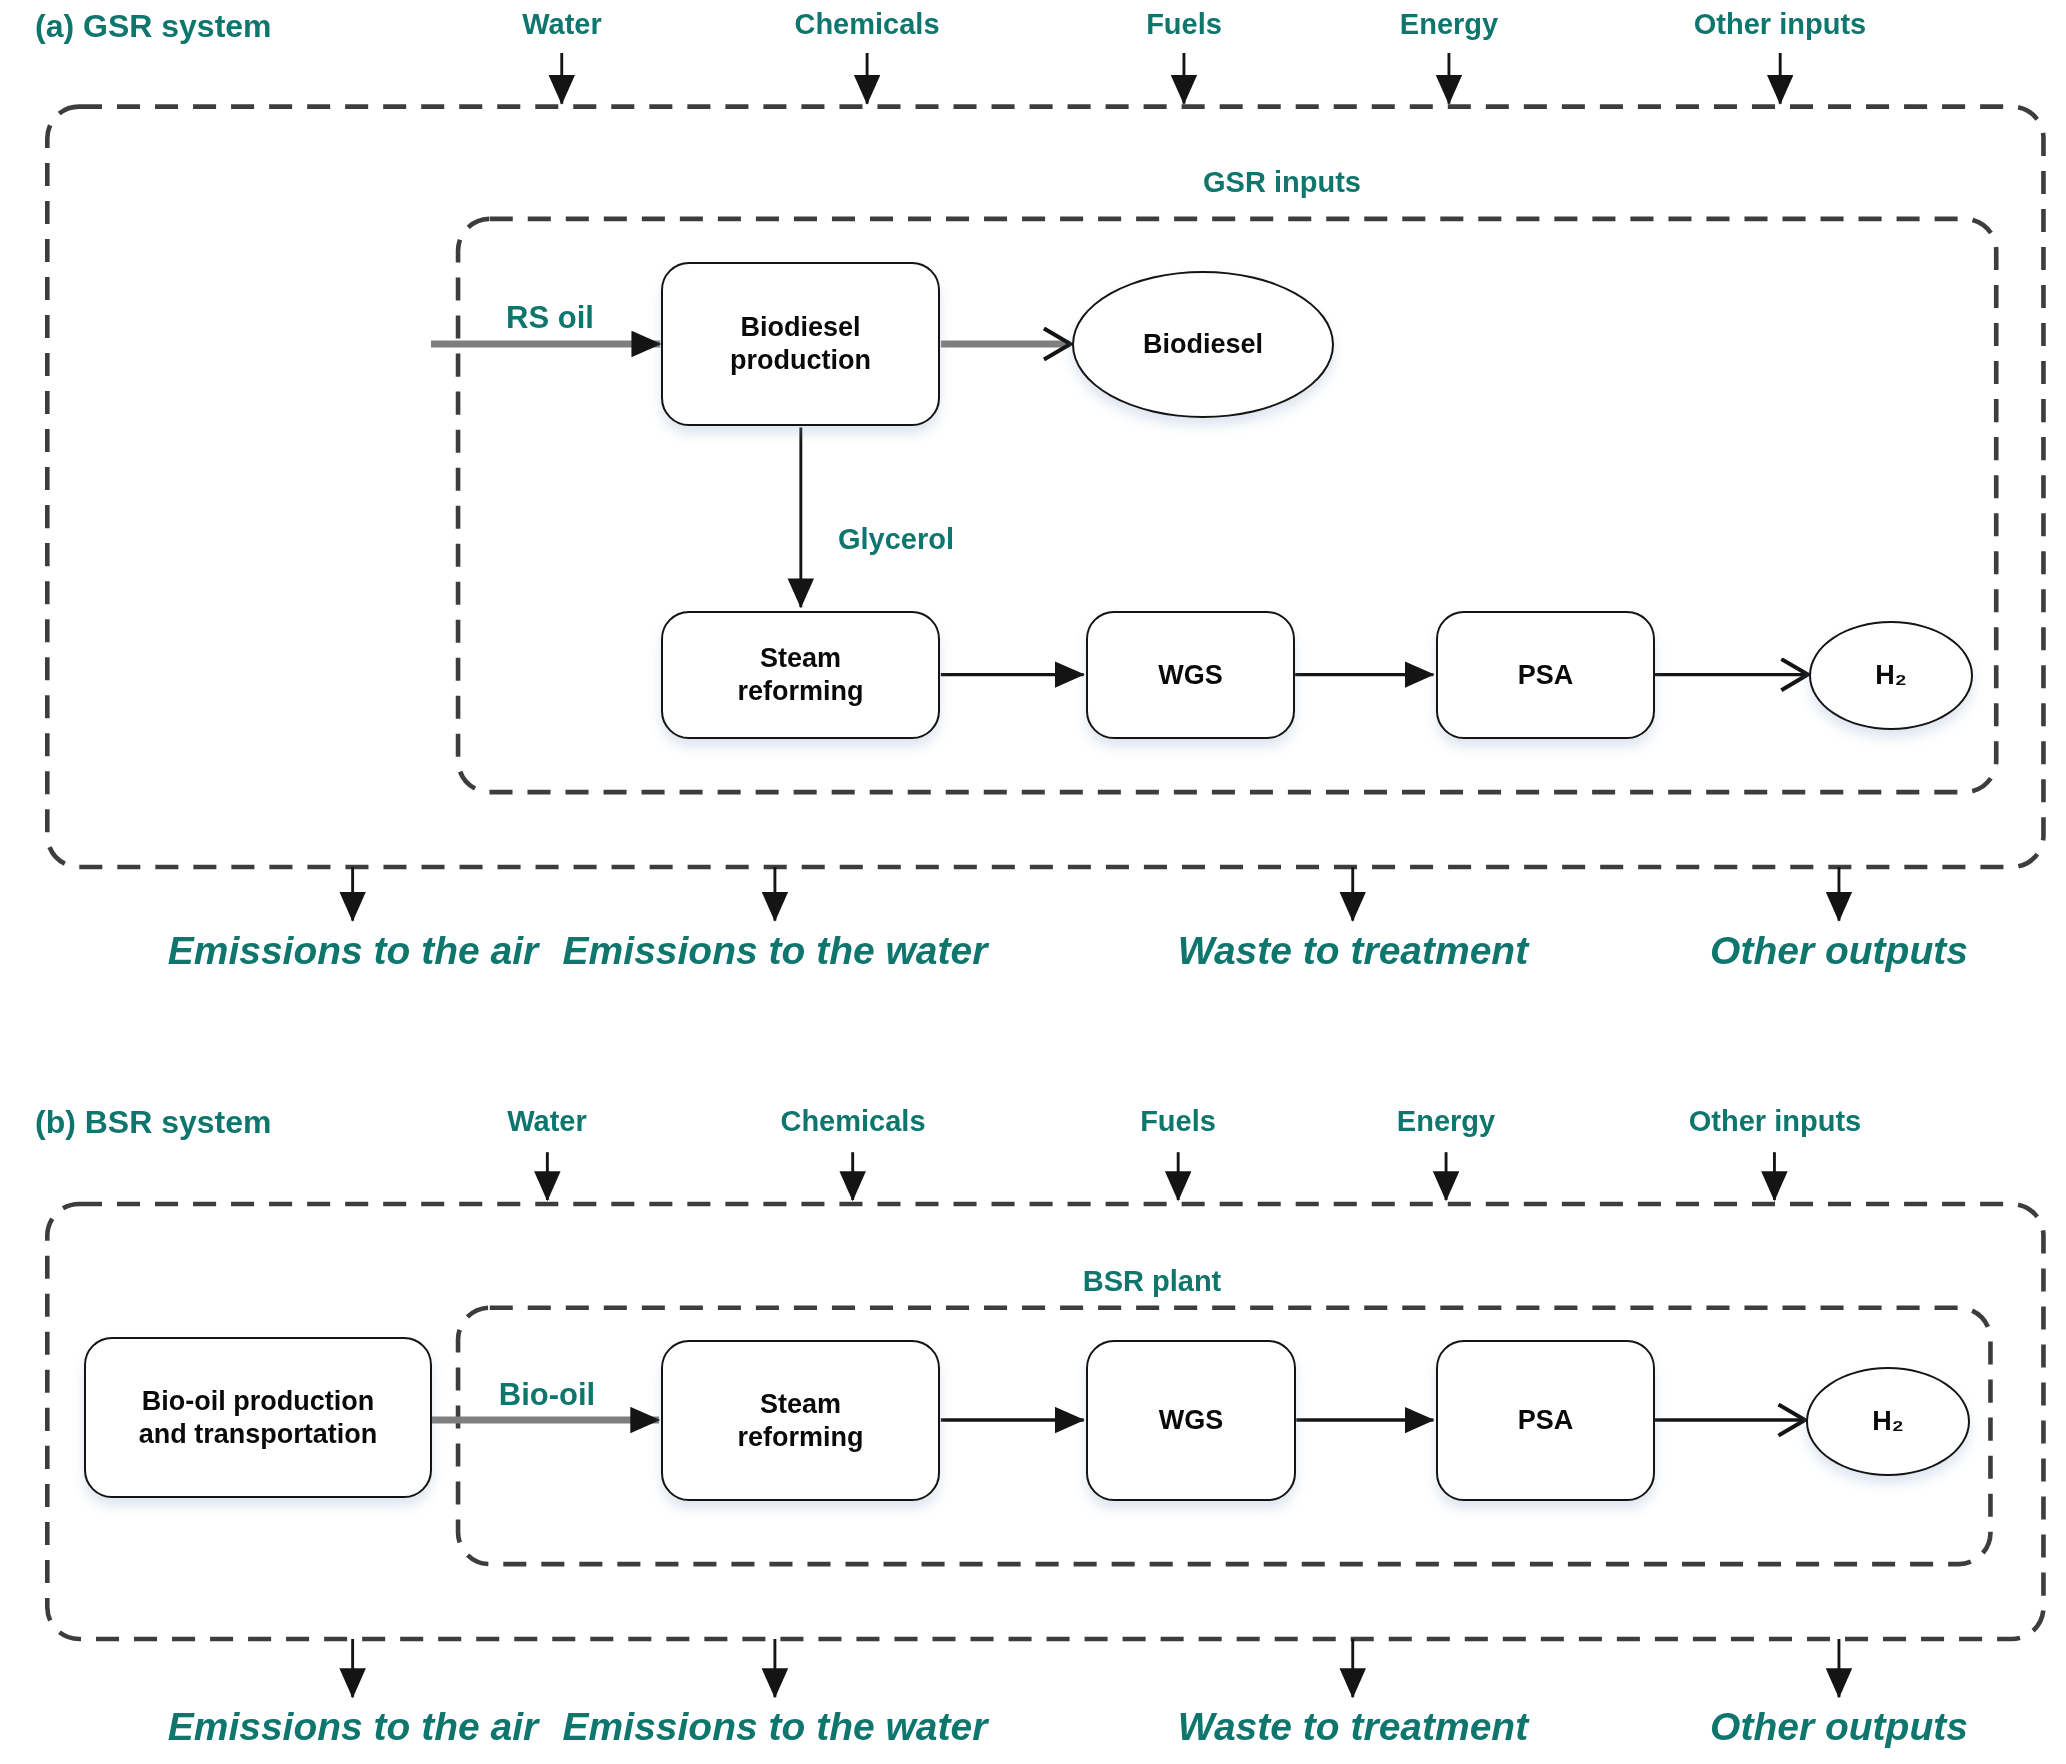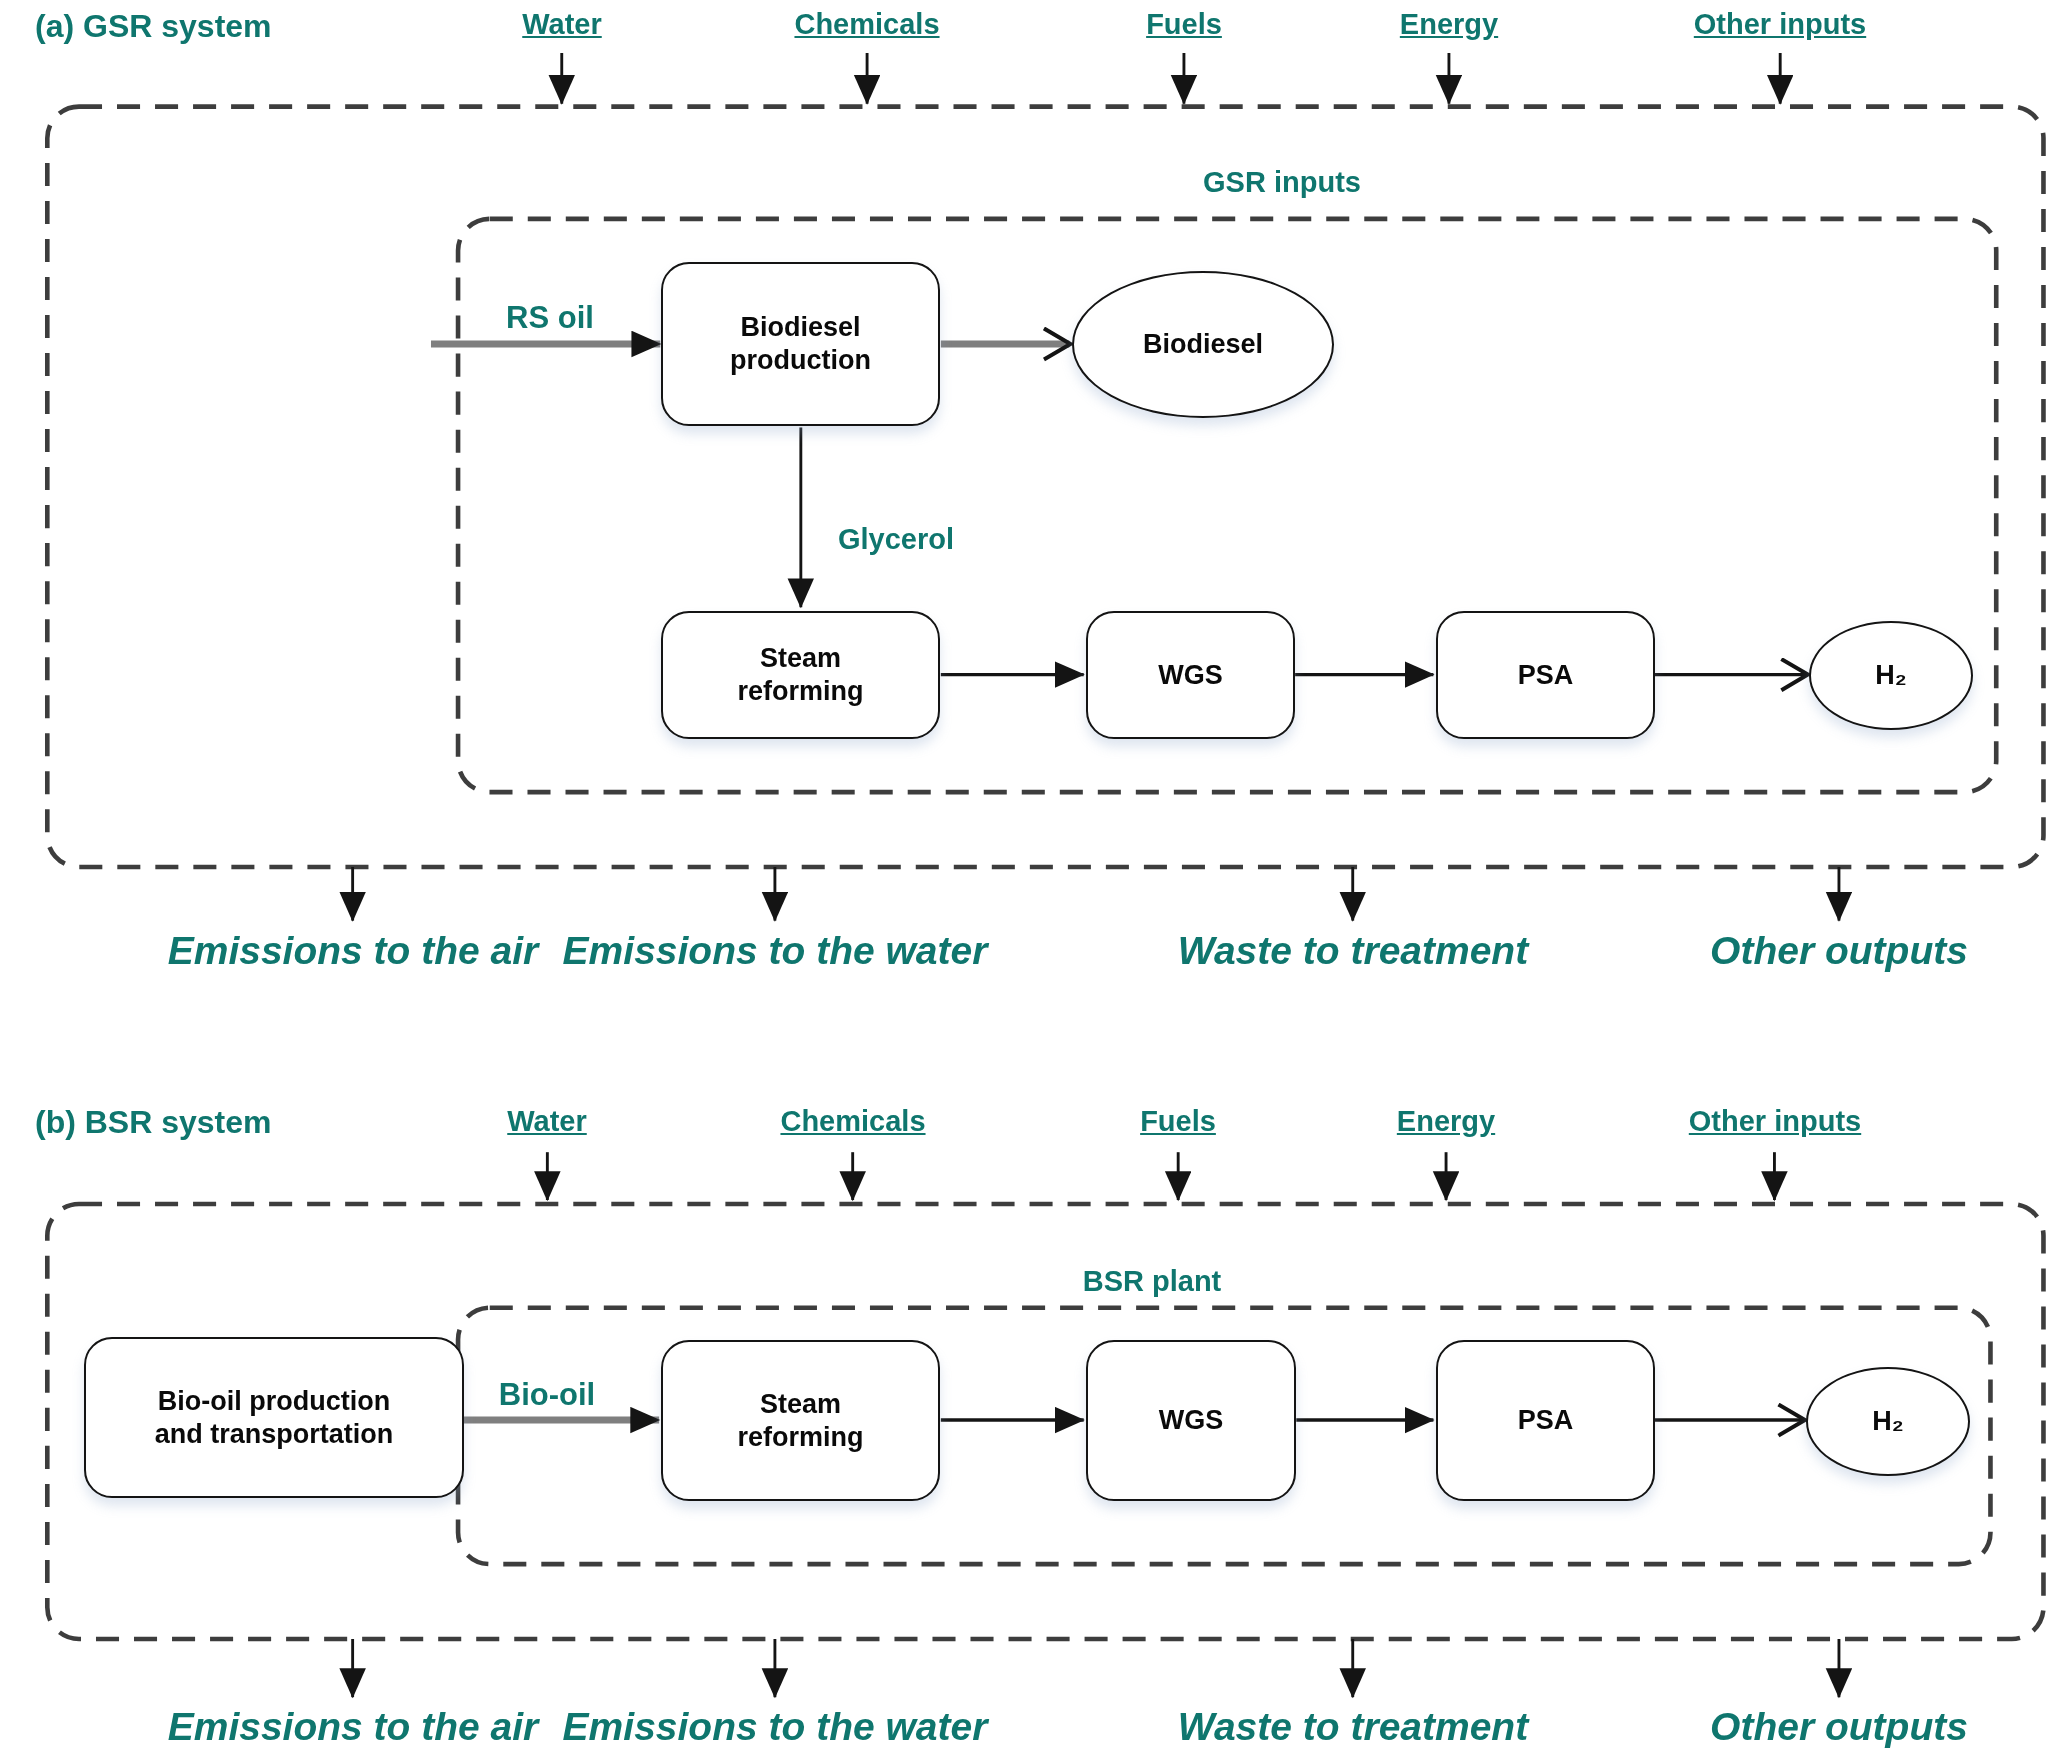--- a/index.html
+++ b/index.html
@@ -2,21 +2,21 @@
 <html style="font-size:9.2px"><head>
 <meta charset="utf-8">
 <style>
   html,body{margin:0;padding:0;background:#ffffff;}
   body{width:2066px;height:1764px;position:relative;
        font-family:"Liberation Sans","DejaVu Sans",sans-serif;color:#0a0a0a;}
   .canvas{position:absolute;left:0;top:0;width:2066px;height:1764px;}
   svg.wires{position:absolute;left:0;top:0;z-index:0;}
   .lbl{position:absolute;z-index:3;font-weight:bold;white-space:nowrap;color:#0f766e;}
   .caption{font-size:32px;}
-  .toplbl{font-size:29px;transform:translateX(-50%);text-decoration:underline;}
+  .toplbl{font-size:29px;transform:translateX(-50%);}
   .plantlbl{font-size:29px;transform:translateX(-50%);}
   .flowlbl{font-size:31px;transform:translateX(-50%);}
   .outlbl{font-size:39px;transform:translateX(-50%);font-style:italic;}
   .glyclbl{font-size:29px;}
   .node{position:absolute;z-index:2;background:#ffffff;border:2.9px solid #141414;
         box-sizing:border-box;display:flex;align-items:center;justify-content:center;
         text-align:center;font-weight:bold;font-size:27px;line-height:1.22;
         white-space:pre-line;box-shadow:0 8px 11.5px rgba(140,165,200,0.28);}
   .rbox{border-radius:28px;}
   .ell{border-radius:50%;border-width:2.3px;}
@@ -134,21 +134,21 @@
   <div class="lbl caption" style="left:35px;top:1104px">(b) BSR system</div>
 
   <span class="lbl toplbl" style="left:547px;top:1105px">Water</span>
   <span class="lbl toplbl" style="left:853px;top:1105px">Chemicals</span>
   <span class="lbl toplbl" style="left:1178px;top:1105px">Fuels</span>
   <span class="lbl toplbl" style="left:1446px;top:1105px">Energy</span>
   <span class="lbl toplbl" style="left:1775px;top:1105px">Other inputs</span>
 
   <span class="lbl plantlbl" style="left:1152px;top:1265px">BSR plant</span>
 
-  <div class="node rbox" style="left:84px;top:1337px;width:380px;height:161px;">Bio-oil production
+  <div class="node rbox" style="left:84px;top:1337px;width:348px;height:161px;">Bio-oil production
 and transportation</div>
 
   <span class="lbl flowlbl" style="left:547px;top:1377px">Bio-oil</span>
 
   <div class="node rbox" style="left:661px;top:1340px;width:279px;height:161px;">Steam
 reforming</div>
 
   <div class="node rbox" style="left:1086px;top:1340px;width:210px;height:161px;">WGS</div>
 
   <div class="node rbox" style="left:1436px;top:1340px;width:219px;height:161px;">PSA</div>

